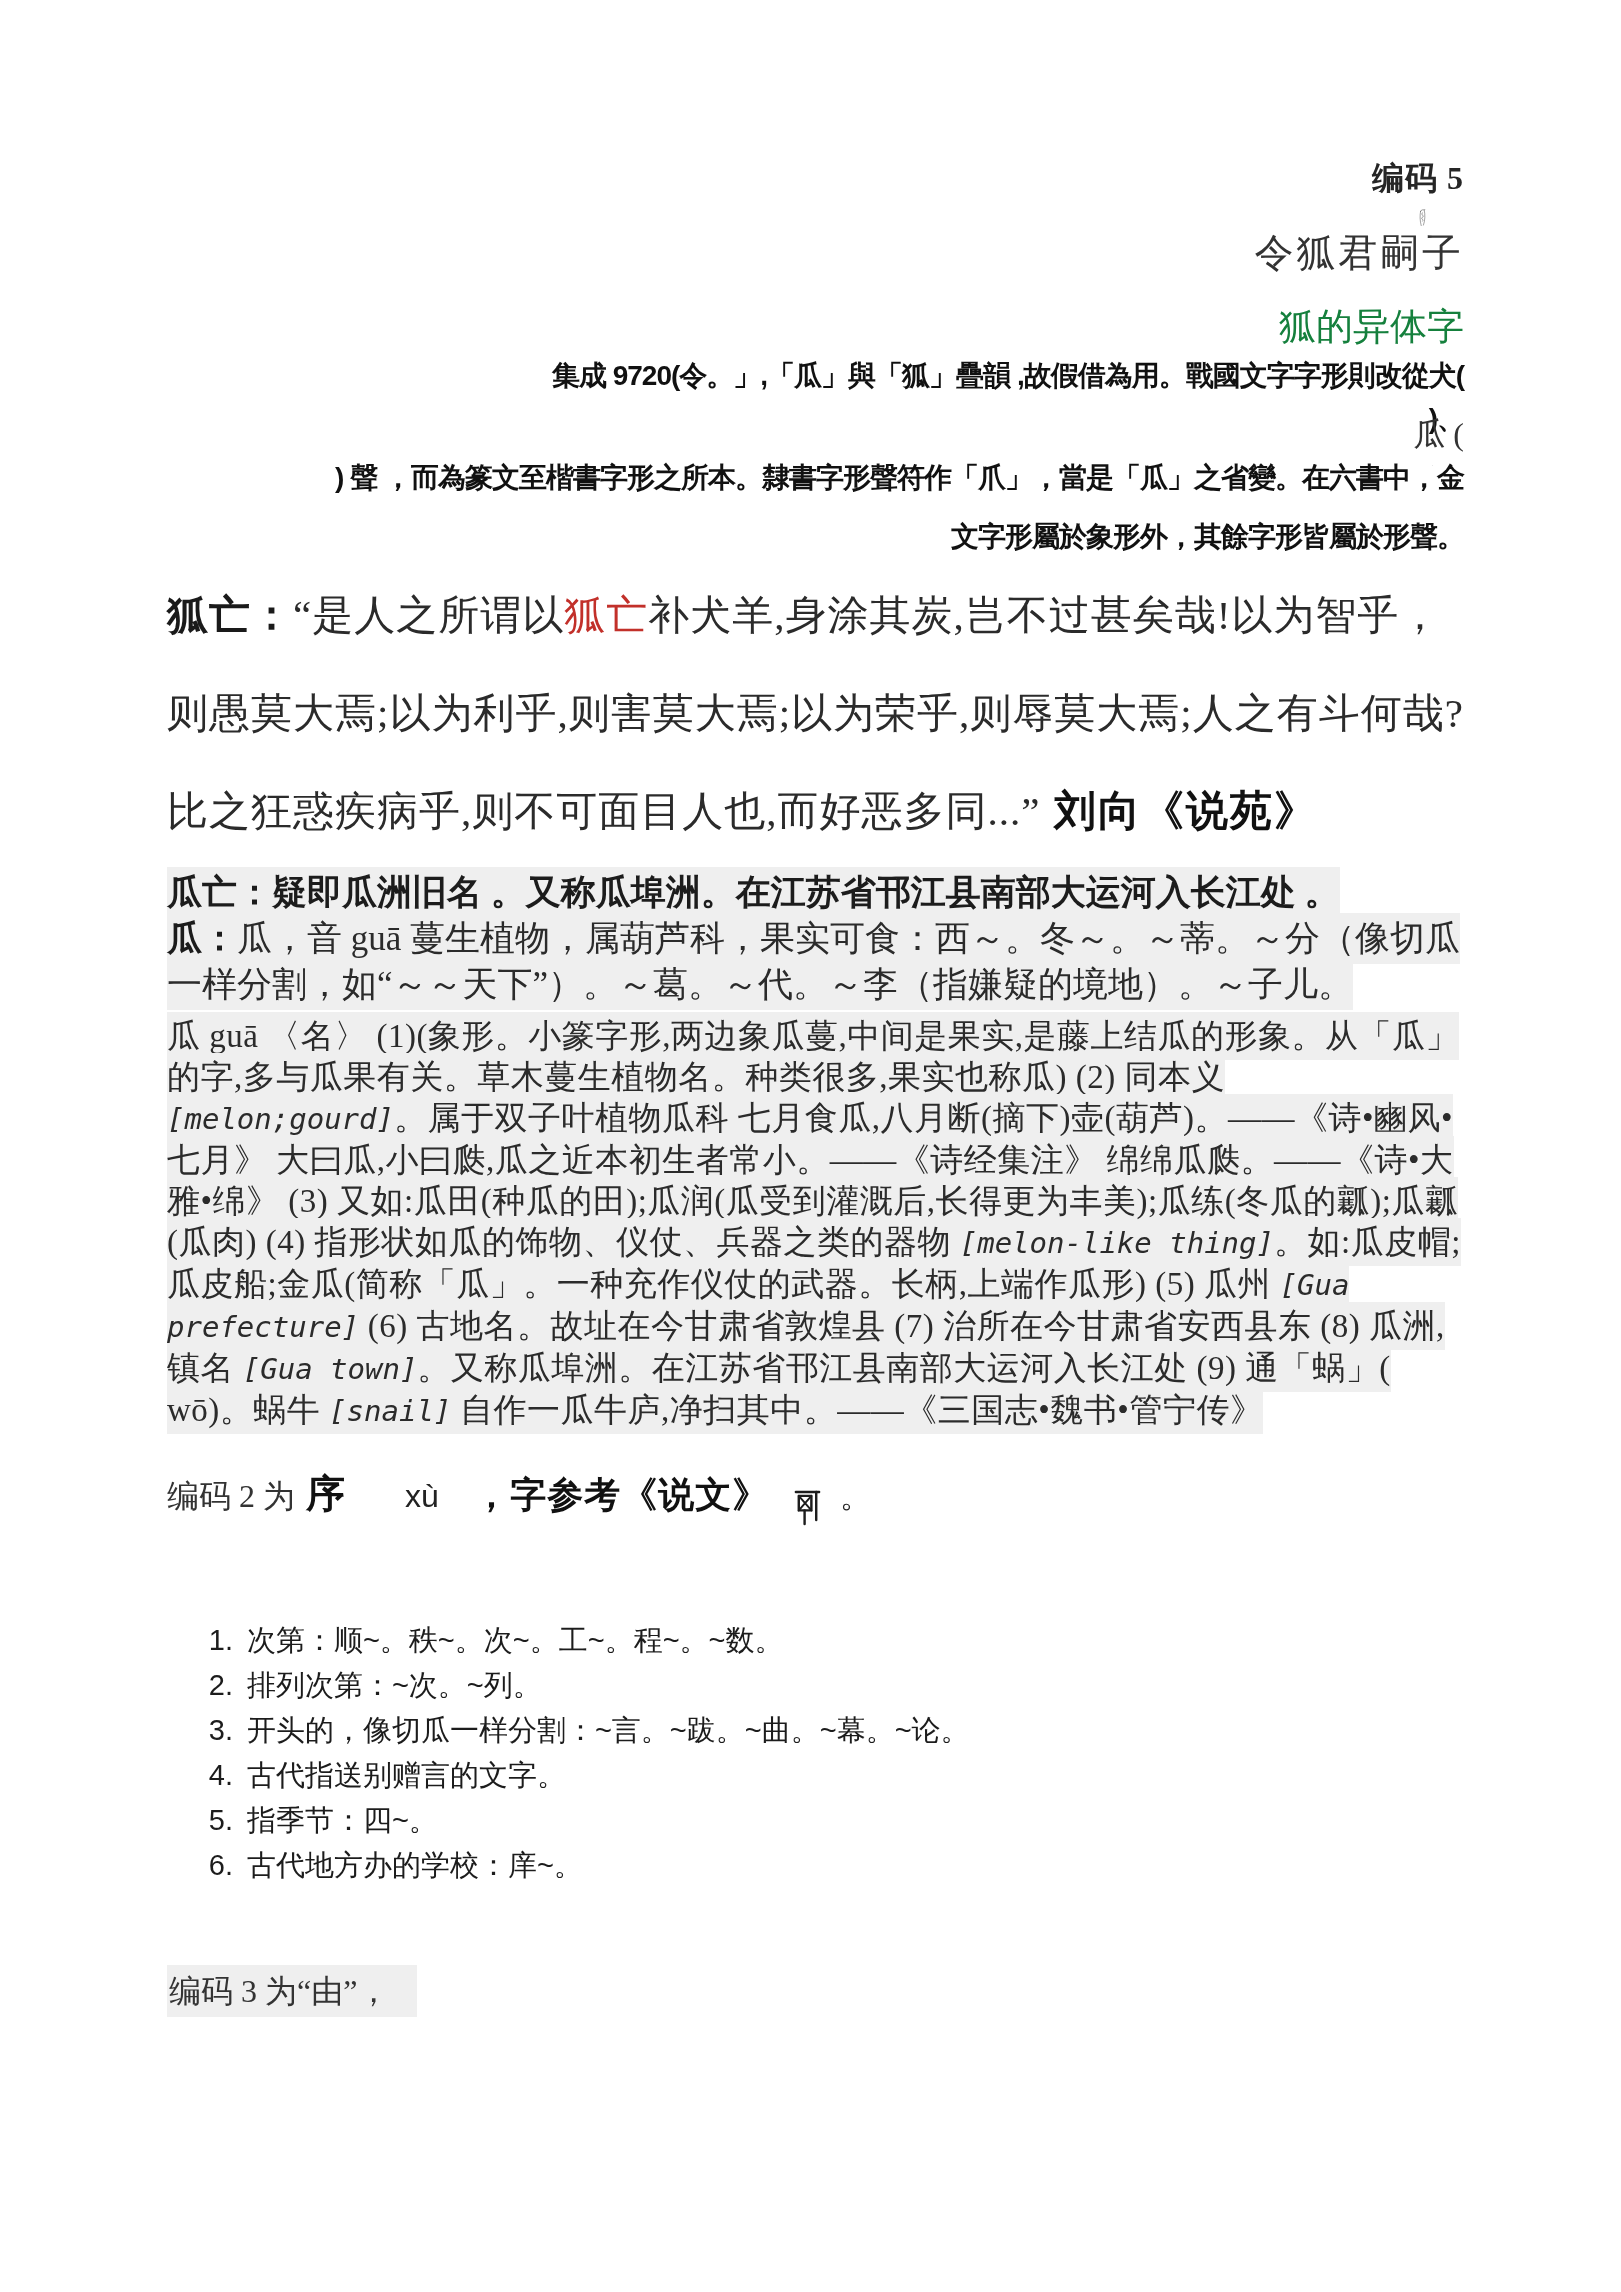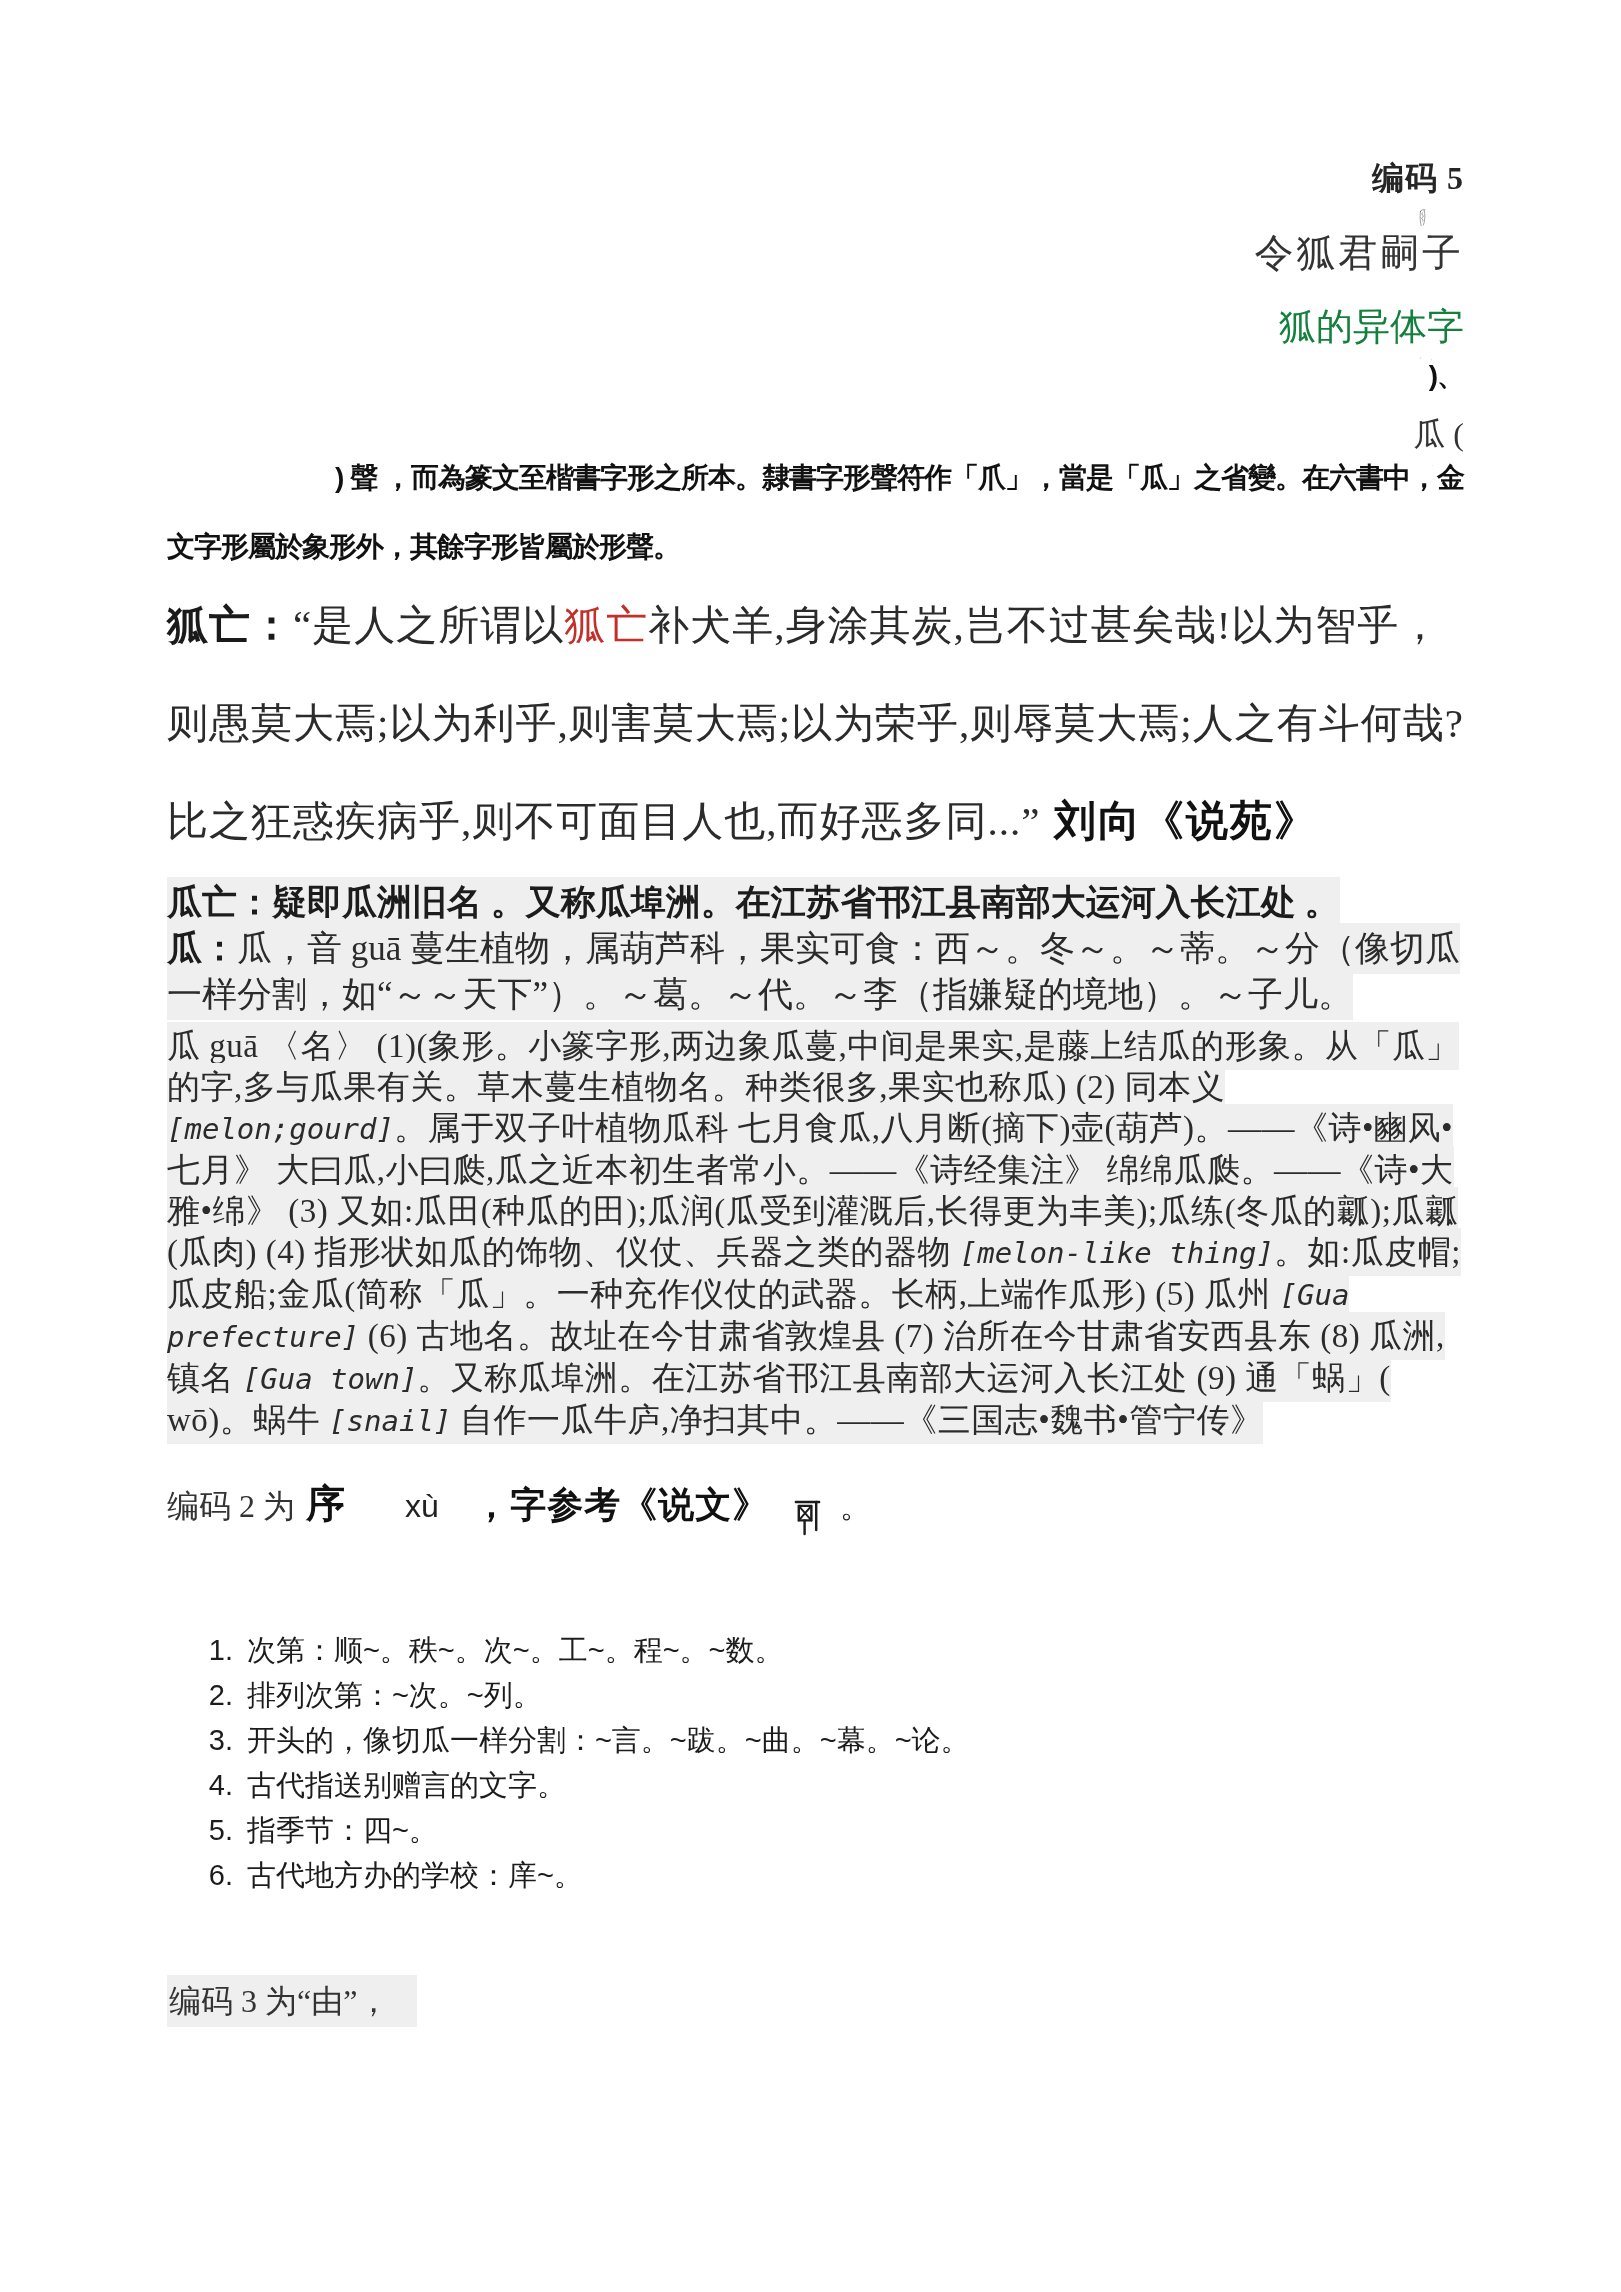--- a/index.html
+++ b/index.html
@@ -20,21 +20,21 @@
 
   
   #row-variant1{margin-top:17.6px;height:102px;white-space:nowrap;}
   #row-variant1 .lead{font-size:37px;padding-bottom:5.9px;color:#15803d;}
   .heirun{font-size:28px;letter-spacing:-1px;padding-bottom:8.8px;}
   #row-variant1 svg.g2{margin:0 15.7px 0 13.7px;}
   #row-variant1 svg.gq{margin:0 5.9px -3.9px 7.8px;}
   #row-variant2{margin-top:9.8px;height:92px;white-space:nowrap;}
   #row-variant2 .lead{font-size:32px;padding-bottom:7.8px;color:#333;}
   #row-variant2 svg{margin:0 9.8px -7.8px 9.8px;}
-  #row-variant3{margin-top:23px;}
+  #row-variant3{margin-top:13px;text-align:right;}
   #row-variant3 .heirun{padding-bottom:0;}
 
   
   #quote{margin-top:9.8px;font-size:41px;line-height:98px;letter-spacing:1px;color:#2b2b2b;}
   #quote .seg-boldlead{font-weight:700;color:#1a1a1a;}
   #quote .seg-red{color:#c2302a;}
   #quote .seg-hei{font-family:"Liberation Sans","DejaVu Sans",sans-serif;font-weight:700;color:#111;font-size:42px;letter-spacing:2px;}
 
   
   .hl-text .seg-normal,.hl-text .seg-bold,.hl-text .seg-mono{
@@ -86,20 +86,21 @@
     </div>
 
     <div id="row-variant1" class="row-flex">
       <span class="lead serif">狐的异体字</span>
       <svg class="glyph g2" width="55" height="102" viewBox="0 0 56 104">
         <path d="M11,9 L44,9 C48,6 51,3 54,1" stroke-width="3"></path>
         <path d="M11,9 C7,42 9,78 14,102" stroke-width="3"></path>
         <path d="M44,9 C48,46 46,84 39,103" stroke-width="3"></path>
         <path d="M27,20 C20,24 20,33 27,36 C34,39 34,48 27,51 C20,54 20,63 27,66 C32,68 32,75 28,80" stroke-width="3"></path>
       </svg>
+      <span class="hei heirun">集成 9720(令。」,「瓜」與「狐」疊韻 ,故假借為用。戰國文字字形則改從犬(</span>
       <svg class="glyph gq" width="53" height="65" viewBox="0 0 54 66">
         <path d="M7,21 C20,26 34,40 44,64" stroke-width="4"></path>
         <path d="M46,9 C38,25 30,37 24,47 C19,54 14,60 8,63" stroke-width="4"></path>
         <path d="M46,9 C49,5 51,3 53,1" stroke-width="3"></path>
       </svg>
       <span class="hei heirun">)、</span>
     </div>
 
     <div id="row-variant2" class="row-flex">
       <span class="lead serif">瓜 (</span>

